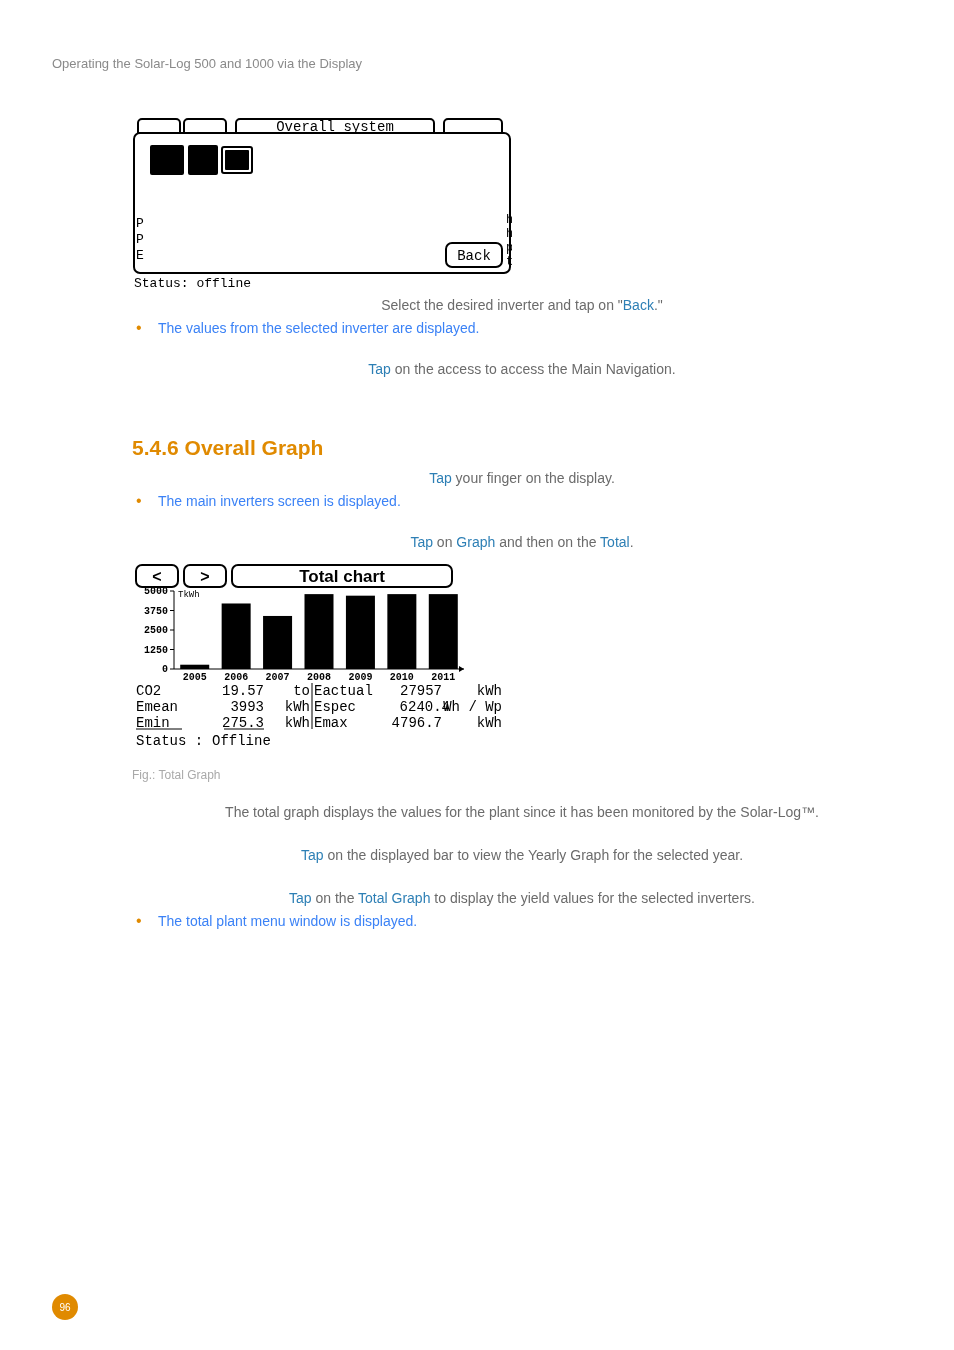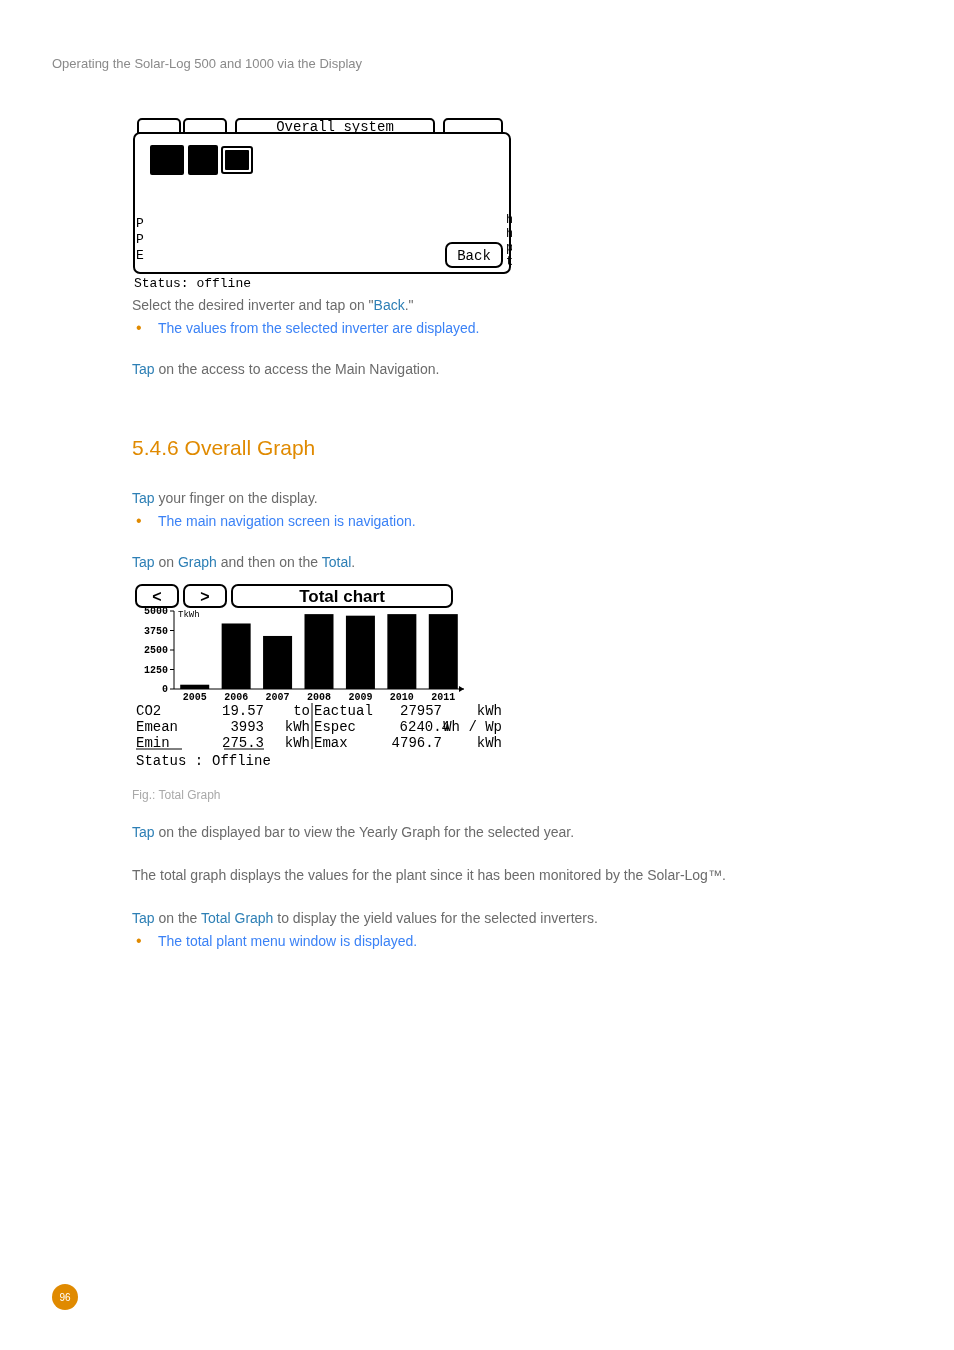--- a/index.html
+++ b/index.html
@@ -1,37 +1,37 @@
 <!DOCTYPE html>
 <html><head>
 <meta charset="utf-8">
 <style>
   * { box-sizing: border-box; margin: 0; padding: 0; }
   html, body { width: 954px; height: 1350px; background: #fff; font-family: Arial, Helvetica, sans-serif; color: #6b6b6b; }
   .page { position: relative; width: 954px; height: 1350px; padding: 56px 52px 0 52px; }
   .running-head { font-size: 13px; color: #8a8a8a; margin-bottom: 44px; }
   .content { margin-left: 80px; width: 780px; }
-  .body-text { font-size: 14px; line-height: 1.5; color: #6b6b6b; }
+  .body-text { font-size: 14px; line-height: 1.5; color: #6b6b6b; text-align: center; }
   .link { color: #2d7fb5; }
-  .section-number { color: #e08a00; font-size: 21px; margin-bottom: 28px; font-weight: 400; }
+  .section-number { color: #e08a00; font-size: 21px; margin-bottom: 8px; font-weight: 700; }
   .caption { font-size: 12px; color: #a9a9a9; margin-top: 10px; margin-bottom: 20px; }
   ul.bullets { list-style: none; margin: 2px 0 20px 0; }
   ul.bullets li { position: relative; padding-left: 26px; font-size: 14px; line-height: 1.5; color: #3b82f6; }
   ul.bullets li::before { content: "•"; color: #e08a00; position: absolute; left: 4px; top: 0; font-size: 16px; line-height: 1.3; }
 
   
   .fig1 { width: 380px; margin-top: 8px; }
   .fig1-svg { display: block; }
 
   
   .fig2 { width: 380px; margin-top: 8px; }
   .fig2-svg { display: block; }
 
   
-  .pagenum { position: absolute; left: 52px; bottom: 40px; width: 26px; height: 26px; border-radius: 50%; background: #e08a00; color: #fff; font-size: 10px; display: flex; align-items: center; justify-content: center; }
+  .pagenum { position: absolute; left: 52px; bottom: 30px; width: 26px; height: 26px; border-radius: 50%; background: #e08a00; color: #fff; font-size: 10px; display: flex; align-items: center; justify-content: center; }
 
   
   .lcd { font-family: "Courier New", monospace; fill: #000; }
 </style>
 </head>
 <body>
 
 <div class="page">
   <div class="running-head">Operating the Solar-Log 500 and 1000 via the Display</div>
 
@@ -101,21 +101,21 @@
     <p class="body-text" style="margin-bottom:56px">
       <span class="link">Tap</span><span> on the access to access the Main Navigation.</span>
     </p>
 
     <h2 class="section-number">5.4.6  Overall Graph</h2>
 
     <p class="body-text">
       <span class="link">Tap</span><span> your finger on the display.</span>
     </p>
     <ul class="bullets">
-        <li>The main navigation screen is navigation.</li>
+        <li>The main inverters screen is displayed.</li>
       </ul>
 
     <p class="body-text" style="margin-bottom:10px">
       <span class="link">Tap</span><span> on </span><span class="link">Graph</span><span> and then on the </span><span class="link">Total</span><span>.</span>
     </p>
 
     <div class="fig2">
       <svg class="fig2-svg" id="fig2svg" width="380" height="195" viewBox="0 0 380 195">
 
         <g>
@@ -190,25 +190,25 @@
 
           <line x1="180" y1="120" x2="180" y2="166" stroke="#000"></line>
 
           <text x="4" y="182">Status :</text>
           <text x="80" y="182">Offline</text>
         </g>
       </svg>
     </div>
     <div class="caption">Fig.: Total Graph</div>
 
+    <p class="body-text" style="margin-bottom:22px">The total graph displays the values for the plant since it has been monitored by the Solar-Log™.</p>
+
     <p class="body-text" style="margin-bottom:22px">
       <span class="link">Tap</span><span> on the displayed bar to view the Yearly Graph for the selected year.</span>
     </p>
-
-    <p class="body-text" style="margin-bottom:22px">The total graph displays the values for the plant since it has been monitored by the Solar-Log™.</p>
 
     <p class="body-text">
       <span class="link">Tap</span><span> on the </span><span class="link">Total Graph</span><span> to display the yield values for the selected inverters.</span>
     </p>
     <ul class="bullets">
         <li>The total plant menu window is displayed.</li>
       </ul>
 
   </div>
 

